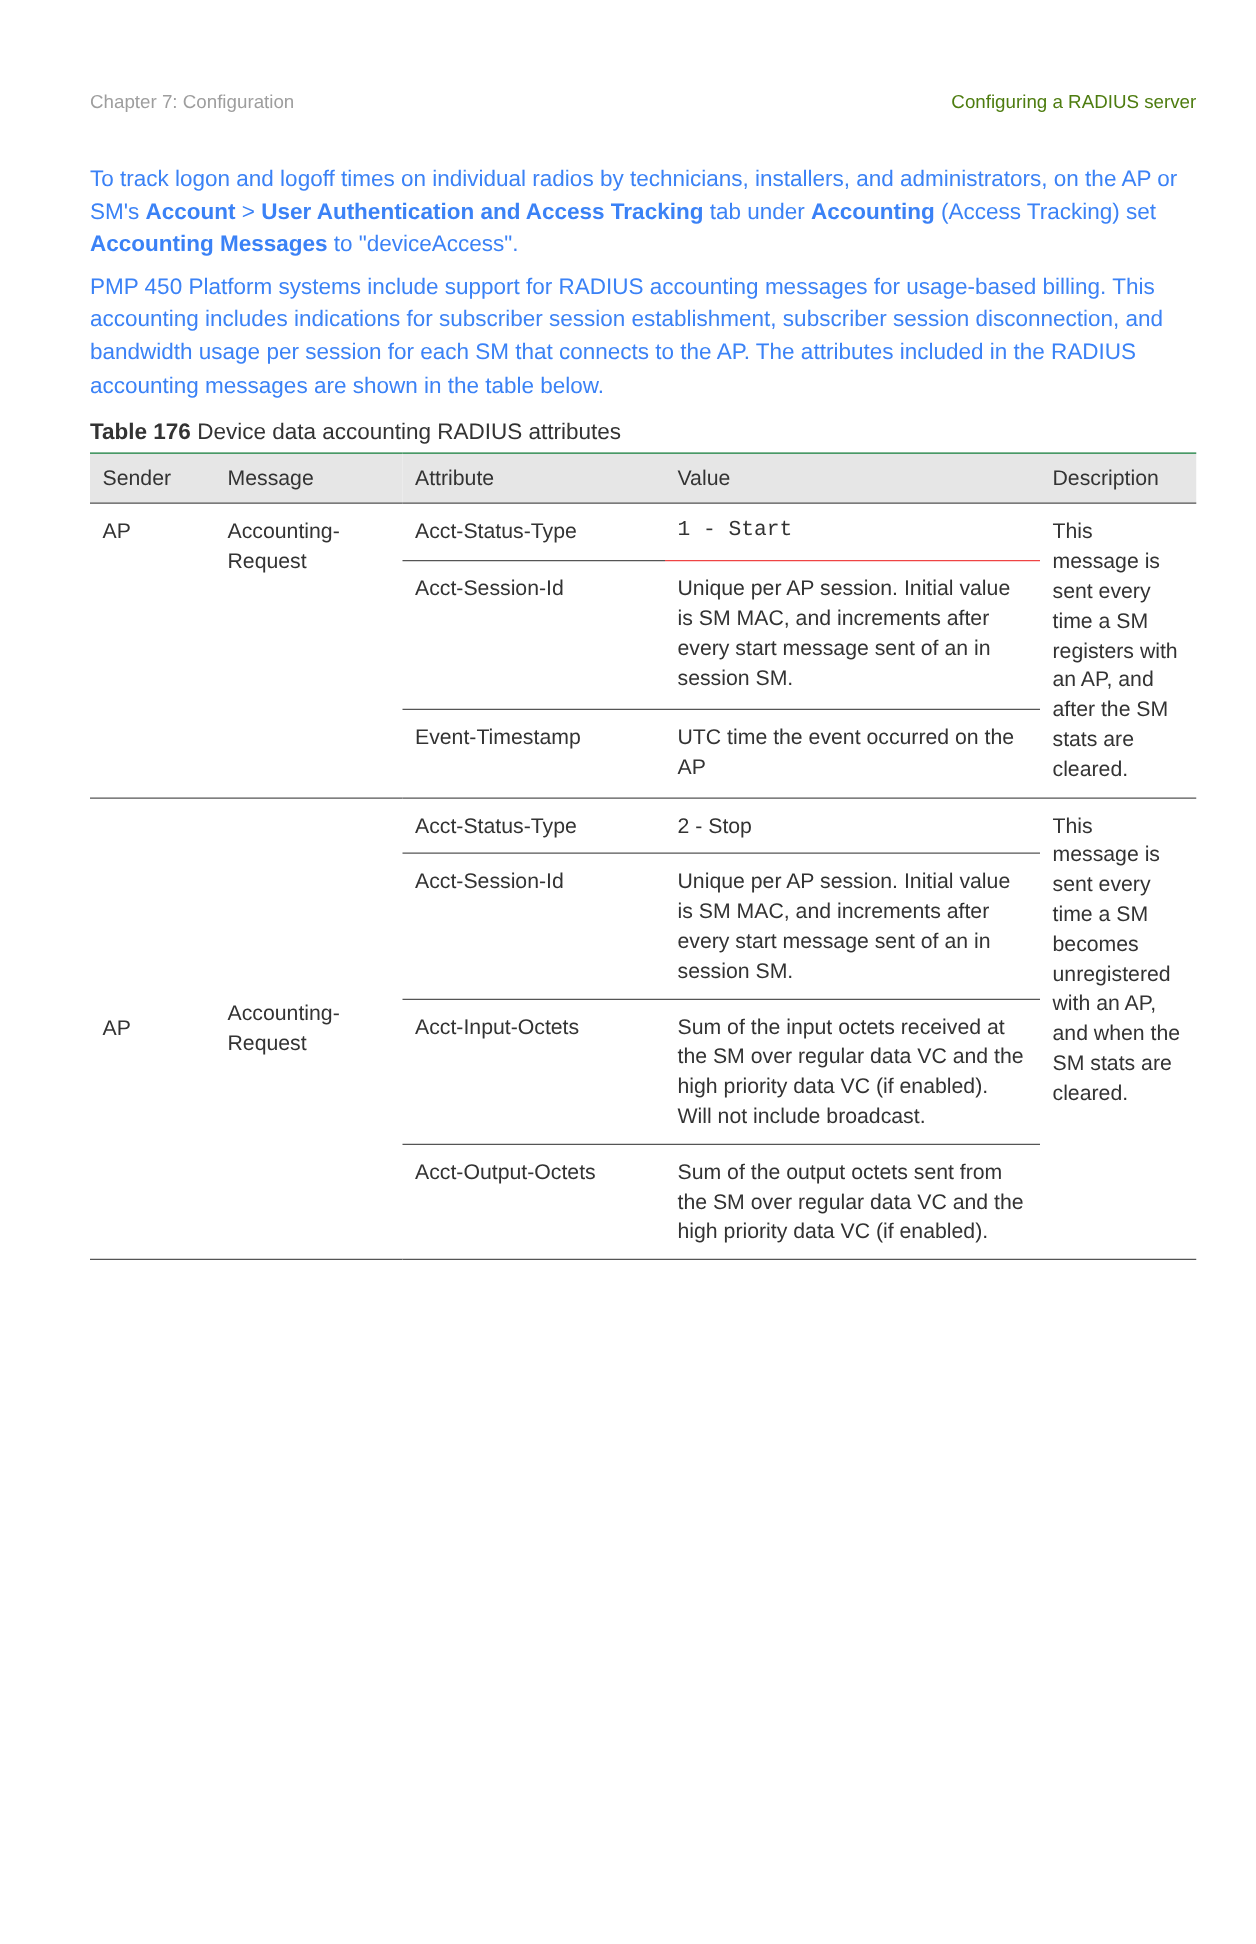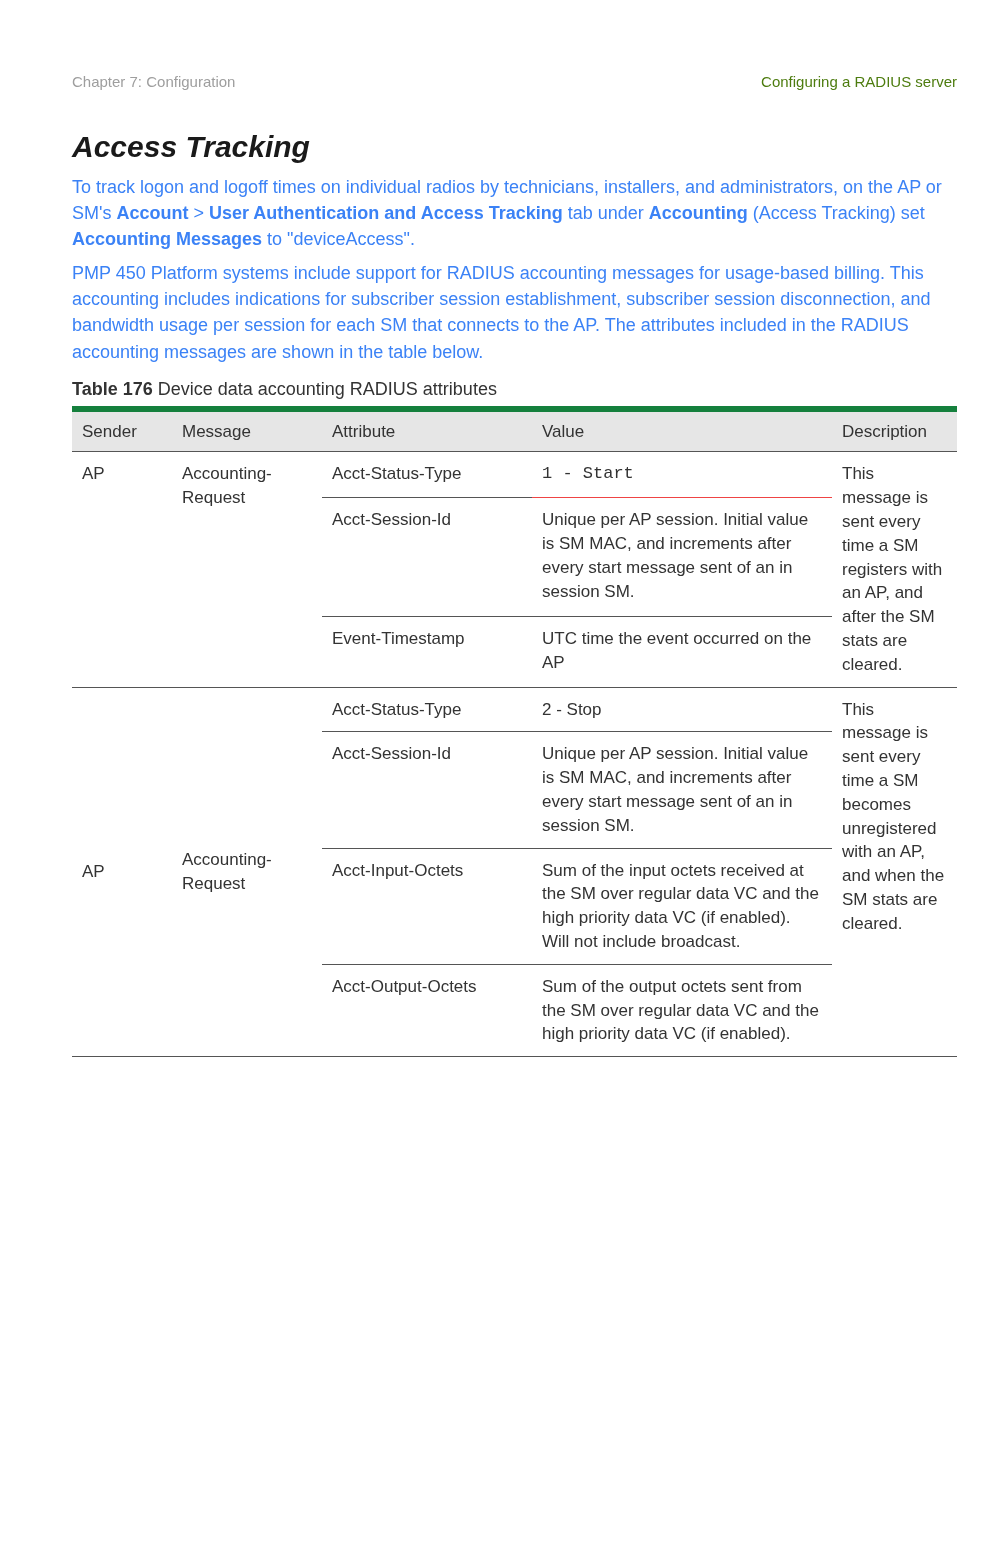--- a/index.html
+++ b/index.html
@@ -54,21 +54,21 @@
   }
   .table-label { font-weight: bold; }
   table.data {
     border-collapse: collapse;
     width: 100%;
     font-size: 17px;
   }
   table.data thead td {
     background: #e6e6e6;
     padding: 8px 10px;
-    border-top: 6px solid #15803d;
+    border-top: 1px solid #15803d;
     border-bottom: 1px solid #555;
   }
   table.data td {
     padding: 10px 10px;
     vertical-align: top;
     line-height: 1.4;
   }
   .outer-sep { border-bottom: 1px solid #555; }
   .col-sender { width: 80px; }
   .col-message { width: 130px; }
@@ -87,21 +87,20 @@
 </head>
 <body>
 
 <div class="page">
 
   <div class="header-row">
     <span>Chapter 7:  Configuration</span>
     <span class="header-right">Configuring a RADIUS server</span>
   </div>
 
-  <h1 class="access">Access Tracking</h1>
 
   <p class="body">
     <span>To track logon and logoff times on individual radios by technicians, installers, and administrators, on the AP or SM's </span><span class="bold">Account</span><span> &gt; </span><span class="bold">User Authentication and Access Tracking</span><span> tab under </span><span class="bold">Accounting</span><span> (Access Tracking) set </span><span class="bold">Accounting Messages</span><span> to "deviceAccess".</span>
   </p>
 
 
 
   <p class="body">PMP 450 Platform systems include support for RADIUS accounting messages for usage-based billing. This accounting includes indications for subscriber session establishment, subscriber session disconnection, and bandwidth usage per session for each SM that connects to the AP. The attributes included in the RADIUS accounting messages are shown in the table below.</p>
 
   <p class="table-caption">

